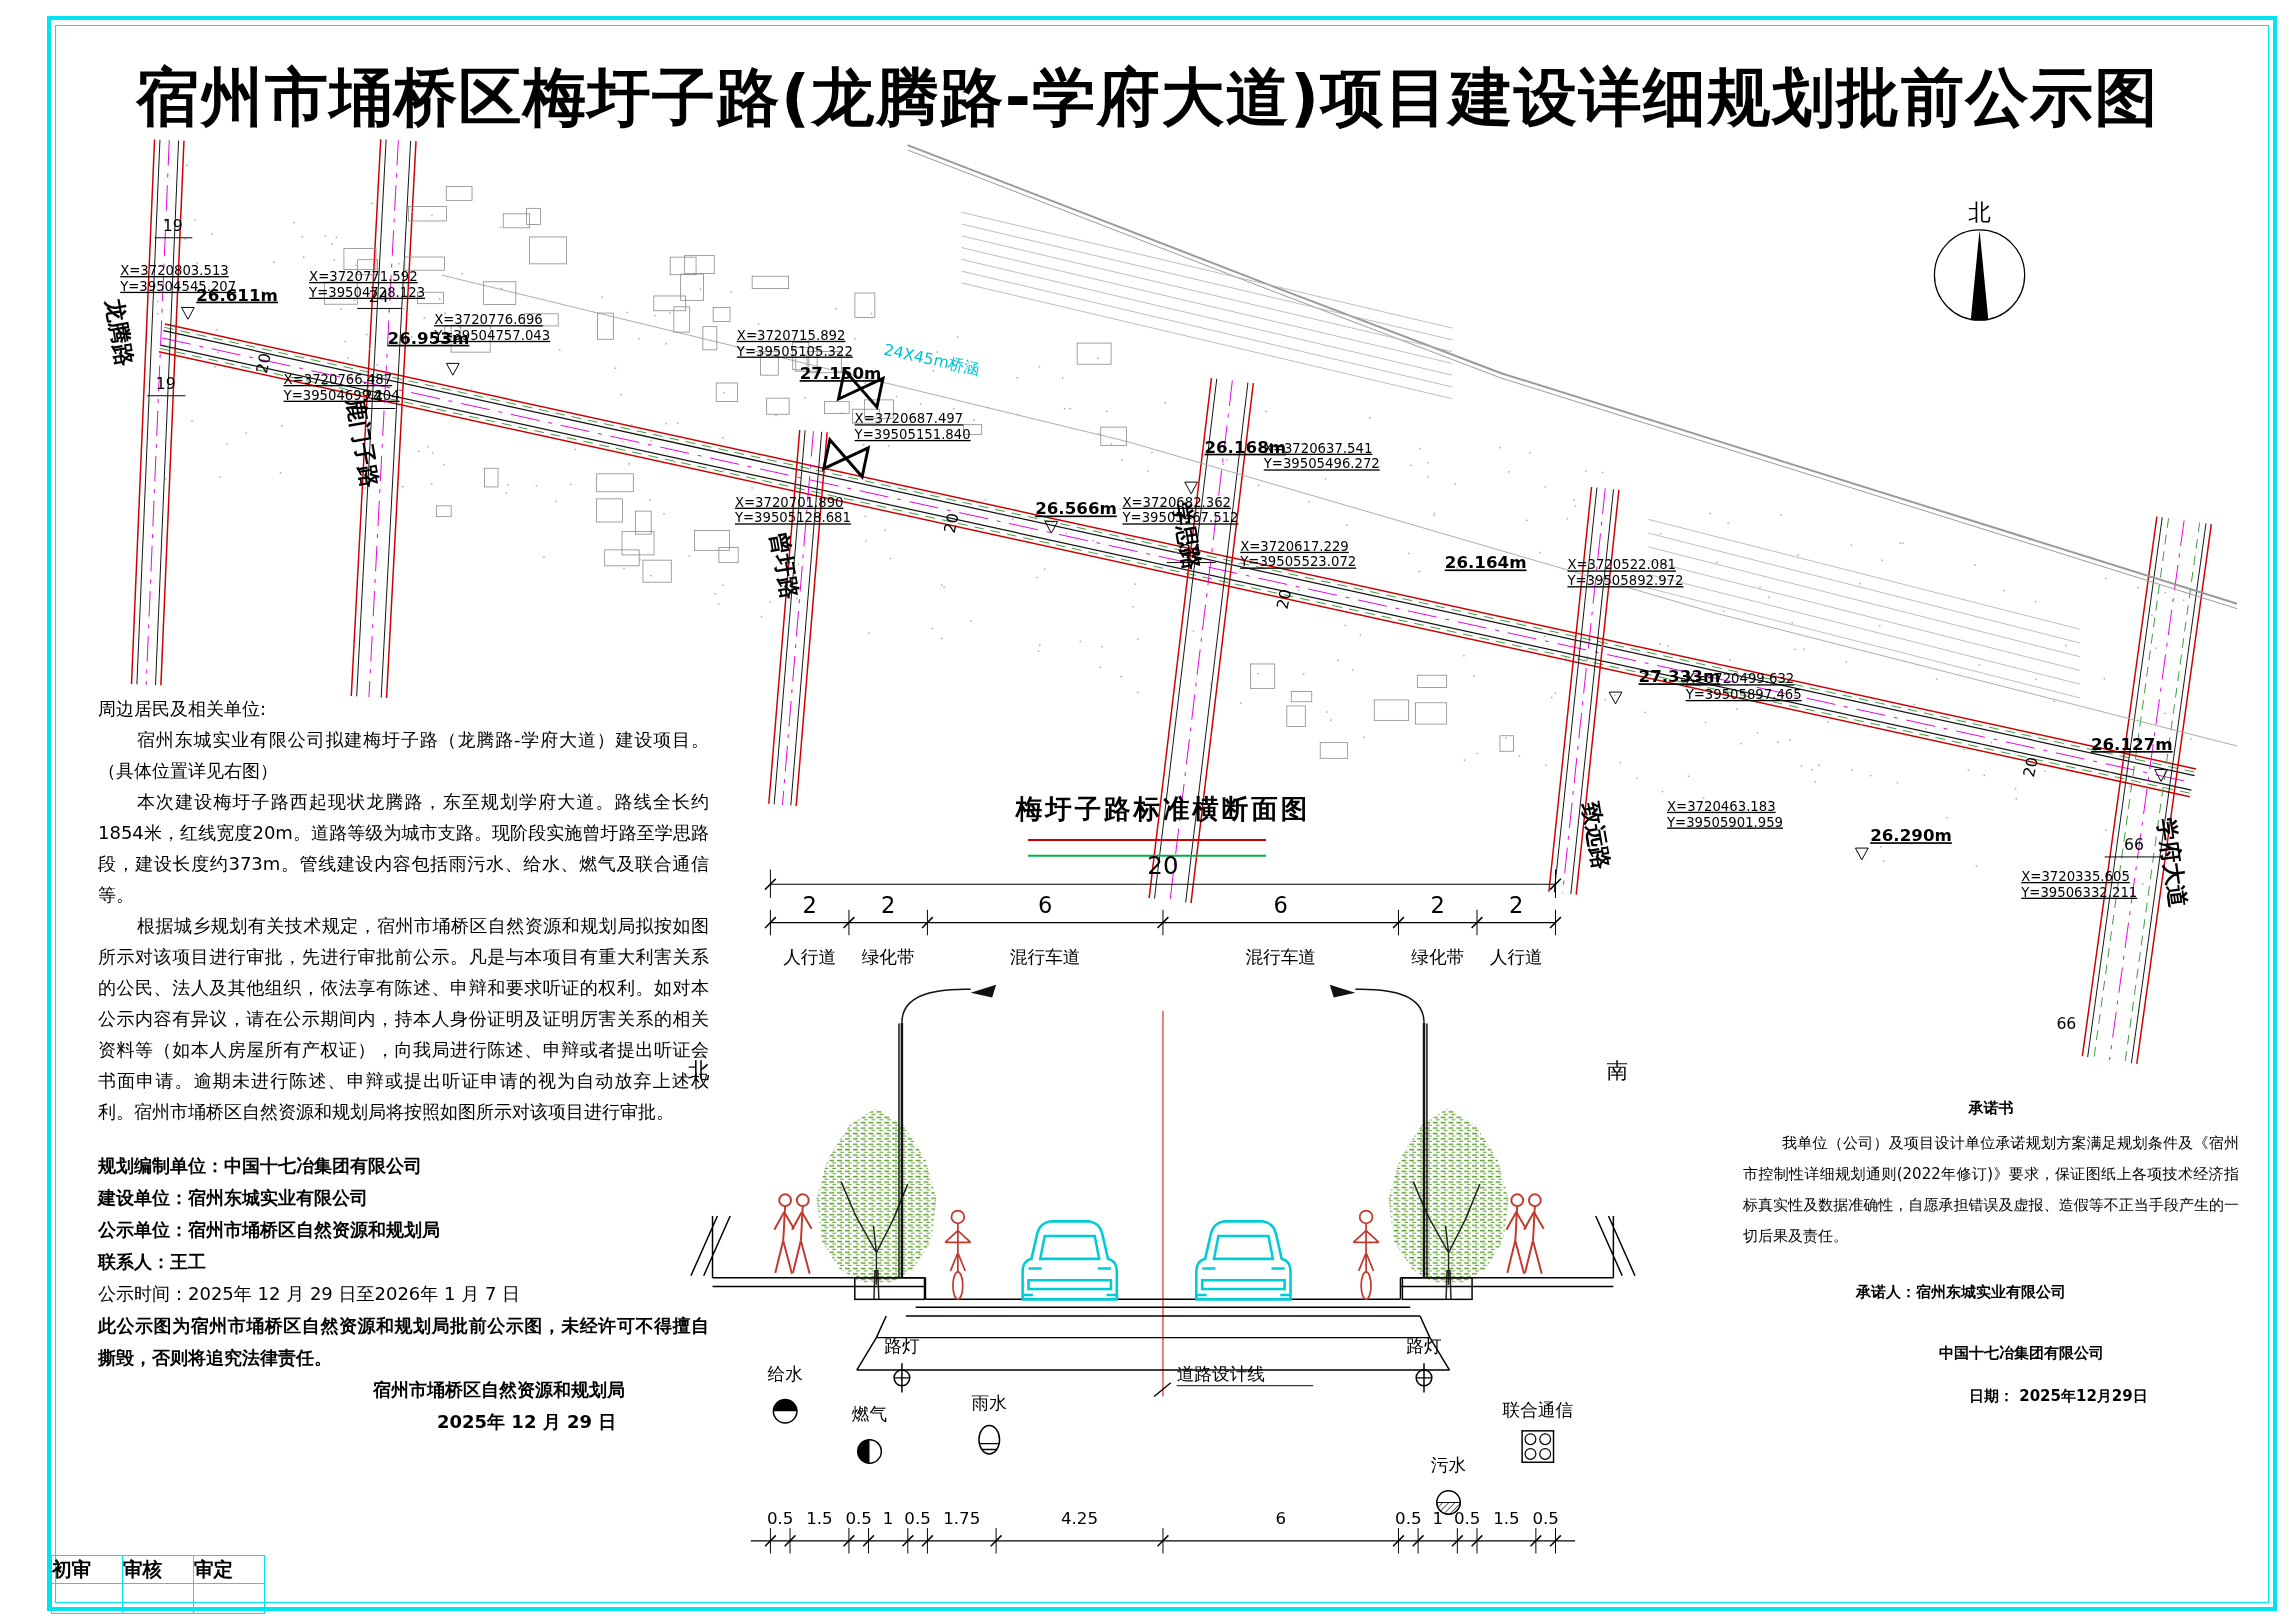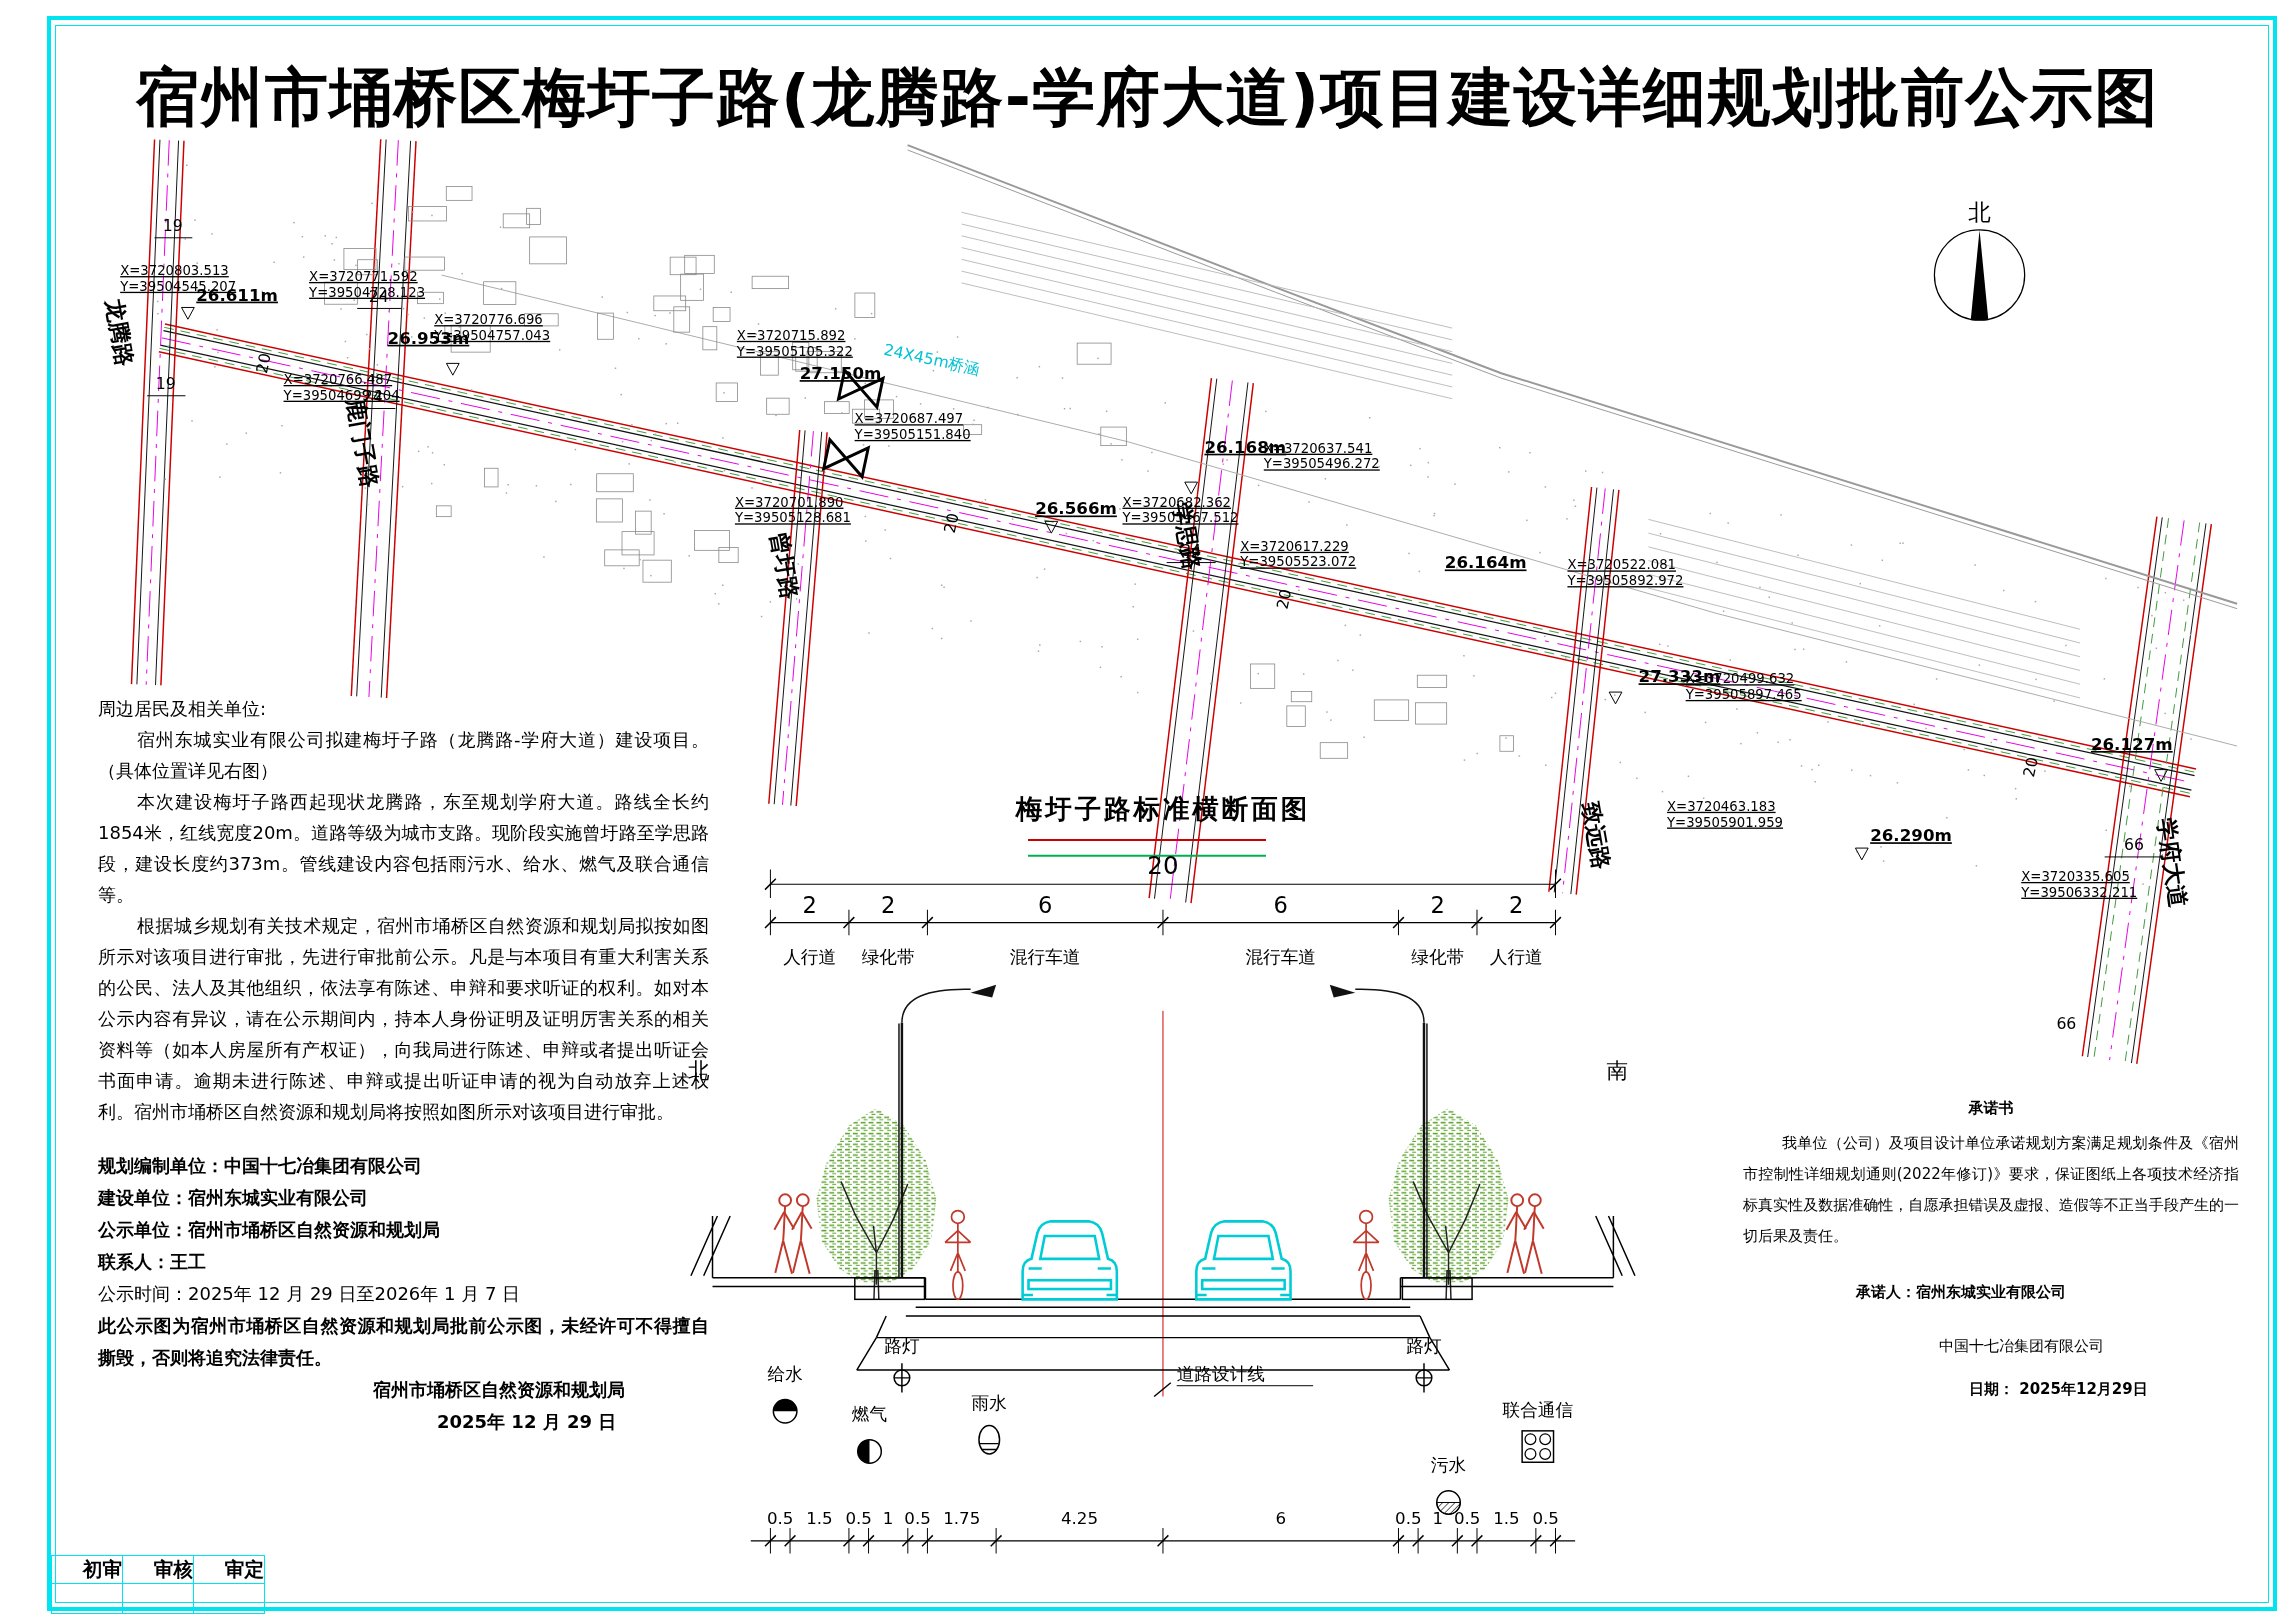--- a/index.html
+++ b/index.html
@@ -17,24 +17,24 @@
   .ind{text-indent:39px;}
   .gap{height:22.6px;}
   .infoline{margin:0;line-height:32px;}
   .sig{margin:12.8px 0 0 0;padding-left:275px;font-weight:bold;line-height:32px;}
   .sigdate{margin:0;padding-left:339px;font-weight:bold;line-height:32px;}
   .commit{position:absolute;left:1743px;top:1093px;width:496px;font-size:15px;line-height:31px;text-align:justify;}
   .commit .ctitle{text-align:center;font-weight:bold;margin:0 0 3.9px 0;text-indent:0;}
   .commit p{margin:0;}
   .commit .p1{text-indent:39px;}
   .commit .pl1{margin-top:25.5px;padding-left:113px;font-weight:bold;}
-  .commit .pl2{margin-top:23px;padding-left:196px;font-weight:normal;}
+  .commit .pl2{margin-top:30px;padding-left:196px;font-weight:bold;}
   .commit .pl3{margin-top:12px;padding-left:226px;font-weight:bold;}
   table.review{position:absolute;left:51px;top:1555px;border-collapse:collapse;}
-  table.review td{border:1.5px solid #00e4f2;width:70px;height:25.5px;text-align:right;
+  table.review td{border:1.5px solid #00e4f2;width:70px;height:25.5px;text-align:left;
                   font-size:19.6px;font-weight:bold;padding:0;}
   table.review tr.empty td{height:28.5px;}
   .cad{font-family:"DejaVu Sans","Liberation Sans",sans-serif;}
 </style>
 </head>
 <body>
 
 <div class="canvas">
   <div class="frame-outer"></div>
   <div class="frame-inner"></div>

